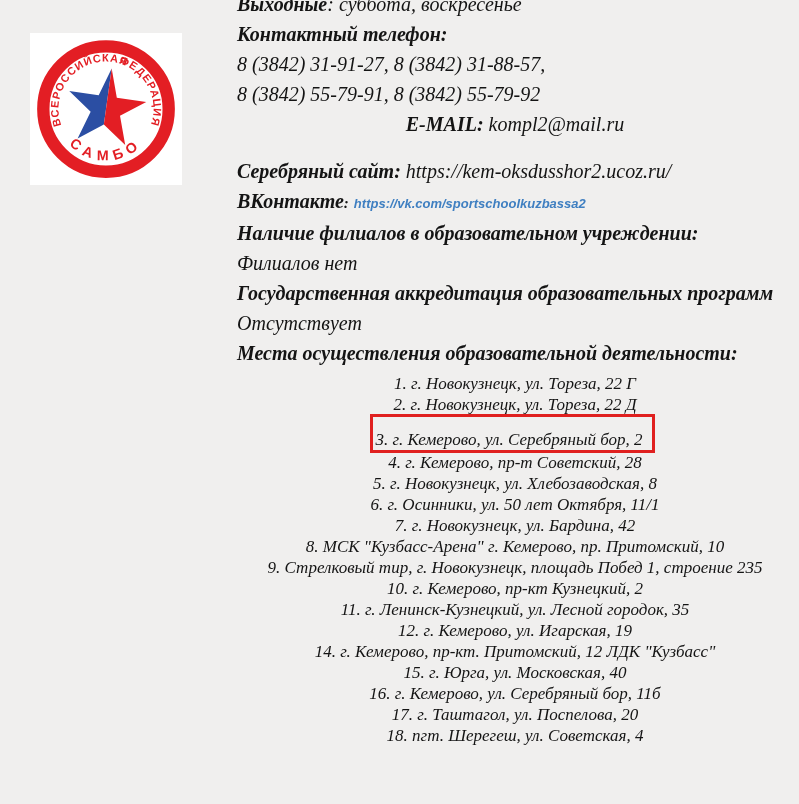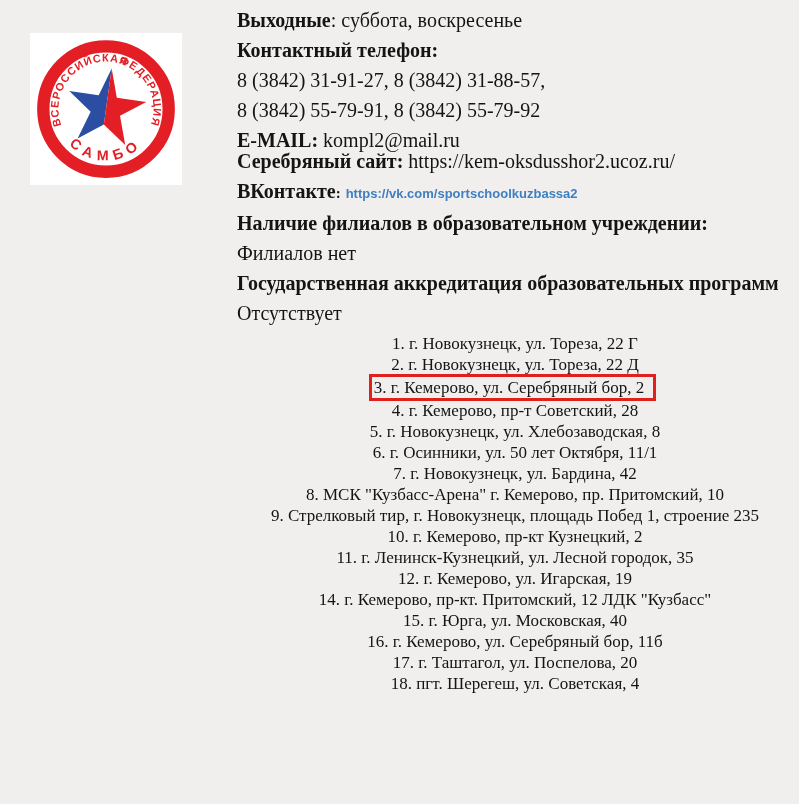--- a/index.html
+++ b/index.html
@@ -22,40 +22,40 @@
   .arc-text{
     fill:var(--logo-red,#e31e24);
     font-family:"Liberation Sans",sans-serif;
     font-weight:bold;font-size:11.5px;letter-spacing:1px;
   }
   .arc-text-bottom{
     fill:var(--logo-red,#e31e24);
     font-family:"Liberation Sans",sans-serif;
     font-weight:bold;font-size:15px;letter-spacing:6px;
   }
-  .content{position:absolute;left:237px;top:16px;width:556px;}
+  .content{position:absolute;left:237px;top:0;width:556px;font-style:italic;}
   .content p{margin:0 0 9px;font-size:20px;line-height:21px;white-space:nowrap;}
   p.first-line{margin-top:-6px;}
-  p.email-line{margin-bottom:0;}
+  p.email-line{margin-bottom:26px;text-align:center;}
   .b{font-weight:bold;}
   .vk-line{margin-bottom:18px;}
   .vk-colon{font-weight:bold;font-size:15px;}
   .vk-link{
     font-family:"Liberation Sans",sans-serif;
     font-weight:bold;font-size:13px;
     color:var(--link,#3f7fc1);
     cursor:pointer;text-decoration:none;
   }
   .places-heading{font-size:18px;font-weight:bold;margin:0 0 17px;}
   ul.places{list-style:none;margin:0;padding:0;font-size:17px;line-height:21px;}
   ul.places li{white-space:nowrap;text-align:center;}
   .highlight{
     display:inline-block;
     border:3px solid var(--red,#e0201f);
-    padding:0 9px 0 2px;
+    padding:12px 9px 0 2px;
     margin:-1px 0 -1px -5px;
   }
 </style>
 </head>
 <body>
 
 <div class="logo-box">
   <svg viewBox="-80 -80 160 160">
     <defs>
       <path id="arcTop" d="M -46.98 17.1 A 50 50 0 1 1 46.98 17.1"></path>
@@ -92,20 +92,21 @@
 
   <p class="vk-line"><span class="b">ВКонтакте</span><span class="vk-colon">:</span> <a class="vk-link">https://vk.com/sportschoolkuzbassa2</a></p>
 
   <p><span class="b">Наличие филиалов в образовательном учреждении:</span></p>
   <p>Филиалов нет</p>
 
 
   <p><span class="b">Государственная аккредитация образовательных программ</span></p>
   <p>Отсутствует</p>
 
+  <p class="places-heading">Места осуществления образовательной деятельности:</p>
 
   <ul class="places">
       <li><span>1. г. Новокузнецк, ул. Тореза, 22 Г</span></li>
       <li><span>2. г. Новокузнецк, ул. Тореза, 22 Д</span></li>
       <li><span class="highlight">3. г. Кемерово, ул. Серебряный бор, 2</span></li>
       <li><span>4. г. Кемерово, пр-т Советский, 28</span></li>
       <li><span>5. г. Новокузнецк, ул. Хлебозаводская, 8</span></li>
       <li><span>6. г. Осинники, ул. 50 лет Октября, 11/1</span></li>
       <li><span>7. г. Новокузнецк, ул. Бардина, 42</span></li>
       <li><span>8. МСК "Кузбасс-Арена" г. Кемерово, пр. Притомский, 10</span></li>

